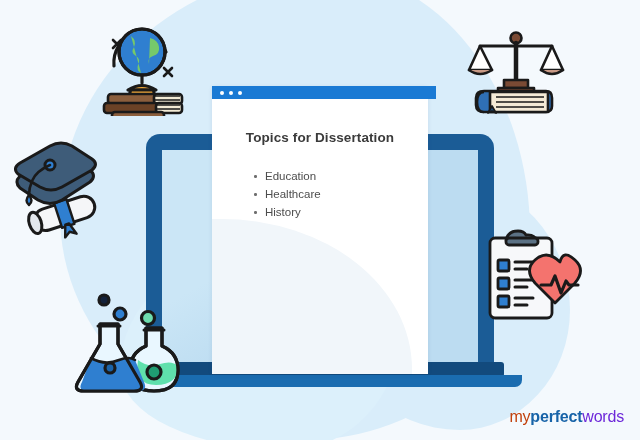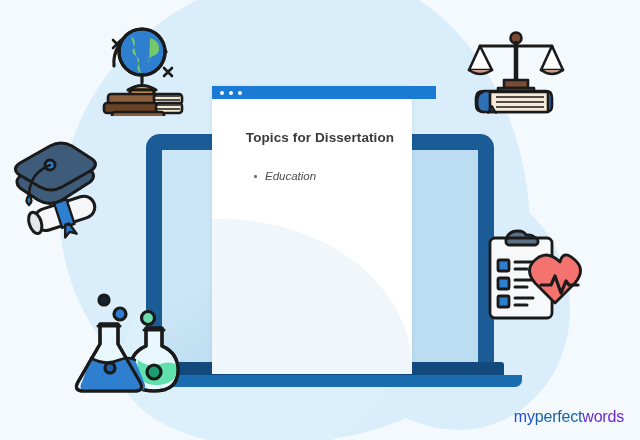--- a/index.html
+++ b/index.html
@@ -48,40 +48,40 @@
     position:absolute;left:-16px;top:228px;width:374px;height:15px;
     background:#124a7d;border-radius:3px;
   }
   .laptop-base-bottom{
     position:absolute;left:-16px;top:241px;width:392px;height:12px;
     background:#1a6cb0;border-radius:0 0 7px 7px;
   }
 
   
   .doc-card{
-    position:absolute;left:212px;top:86px;width:200px;height:288px;
+    position:absolute;left:212px;top:86px;width:216px;height:288px;
     background:#ffffff;
     box-shadow:0 1px 4px rgba(30,70,110,.10);
   }
   .doc-titlebar{
     position:absolute;left:0;top:0;width:216px;height:13px;
     background:#1a7ad4;display:flex;align-items:center;padding-left:8px;gap:5px;
   }
   .dot{width:4px;height:4px;border-radius:50%;background:#ffffff;}
   .doc-body{position:absolute;left:0;top:13px;width:216px;height:275px;overflow:hidden;}
   .doc-sheen{
     position:absolute;left:-10px;top:120px;width:210px;height:180px;
     background:#f1f6fa;border-top-right-radius:190px 150px;
   }
   .doc-title{
     position:absolute;left:0;top:31px;width:216px;text-align:center;
     font-size:13.5px;font-weight:bold;color:#3b3b3b;letter-spacing:.1px;
   }
   .doc-list{
-    position:absolute;left:41px;top:68px;margin:0;padding:0;list-style:none;font-style:italic;
+    position:absolute;left:41px;top:68px;margin:0;padding:0;list-style:none;
   }
   .doc-list li{
     font-size:11.5px;color:#4d4d4d;line-height:18px;
     position:relative;padding-left:12px;white-space:nowrap;
   }
   .doc-list li::before{
     content:"";position:absolute;left:1px;top:8px;
     width:2.5px;height:2.5px;border-radius:50%;background:#6e6e6e;
   }
 
@@ -91,22 +91,22 @@
   .ill-scales{left:462px;top:18px;}
   .ill-cap{left:6px;top:136px;}
   .ill-med{left:484px;top:226px;}
   .ill-flask{left:66px;top:284px;}
 
   
   .logo{
     position:absolute;right:16px;bottom:14px;
     font-size:16px;letter-spacing:-.2px;white-space:nowrap;
   }
-  .logo .l-my{color:#1d4ed8;}
-  .logo .l-perfect{color:#1763a8;font-weight:normal;}
+  .logo .l-my{color:#c2410c;}
+  .logo .l-perfect{color:#1763a8;font-weight:bold;}
   .logo .l-words{color:#6d28d9;}
 </style>
 </head>
 <body>
 
 <div id="stage">
 
   <div class="blob blob-main"></div>
   <div class="blob blob-2"></div>
   <div class="blob blob-3"></div>
@@ -125,20 +125,22 @@
     <div class="doc-titlebar">
       <span class="dot"></span>
       <span class="dot"></span>
       <span class="dot"></span>
     </div>
     <div class="doc-body">
       <div class="doc-sheen"></div>
       <div class="doc-title">Topics for Dissertation</div>
       <ul class="doc-list">
         <li>Education</li>
+        <li>Healthcare</li>
+        <li>History</li>
       </ul>
     </div>
   </div>
 
   <div class="ill ill-globe">
     <svg width="104" height="104" viewBox="0 0 104 104">
       <g stroke="#1a1a1a" stroke-width="3.2" stroke-linecap="round" stroke-linejoin="round">
 
         <path d="M26 54 A27 30 0 0 1 78 40" fill="none"></path>
         <path d="M25 28 L33 36 M25 36 L33 28" fill="none" stroke-width="2.6"></path>

